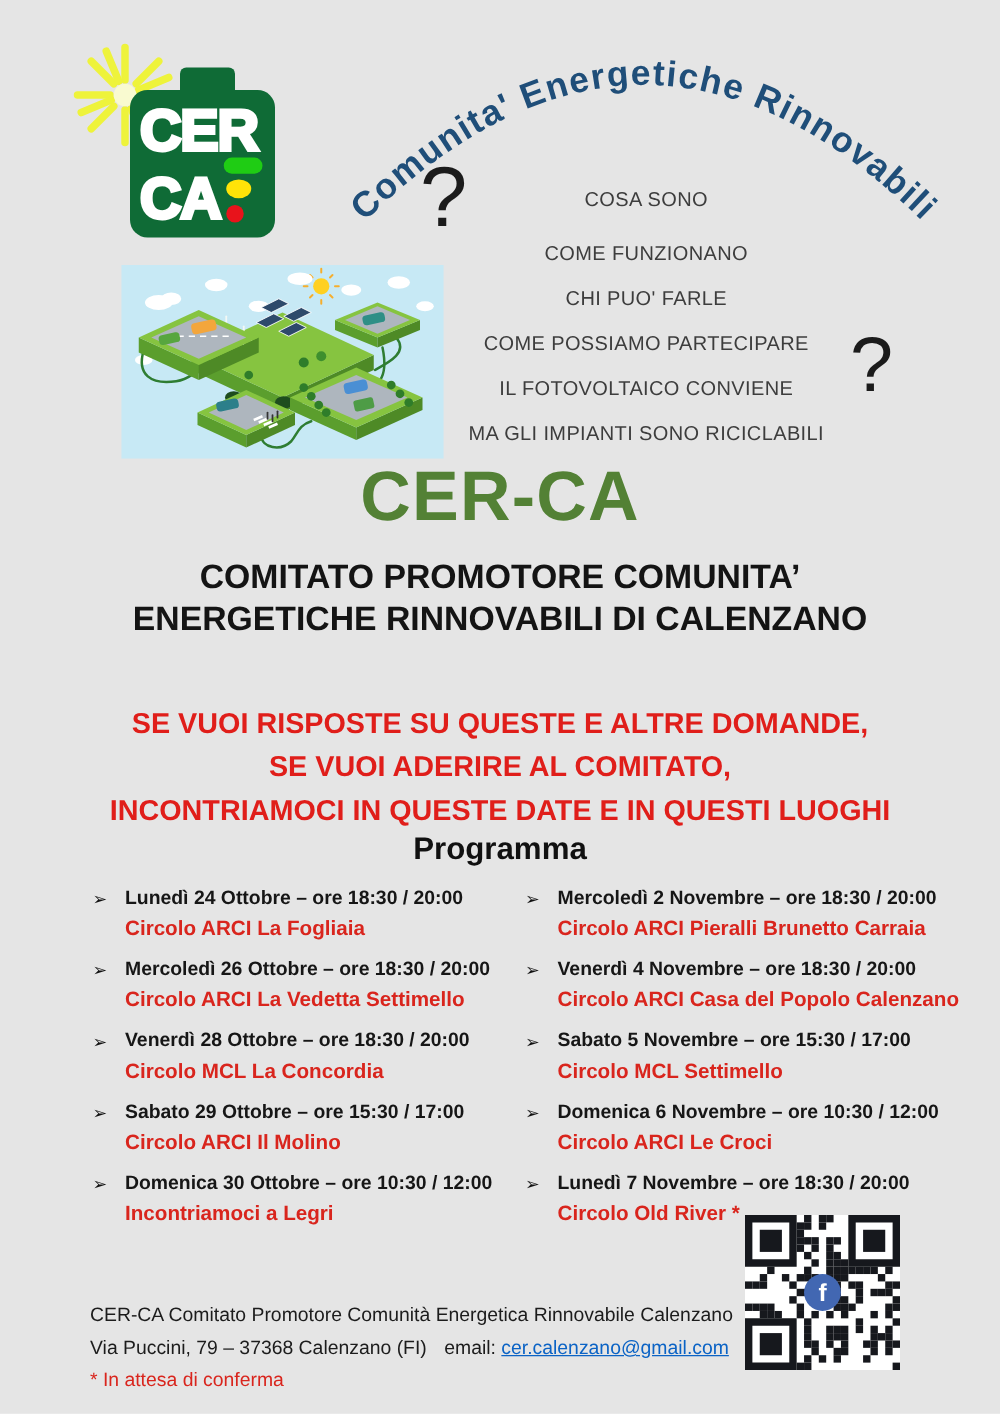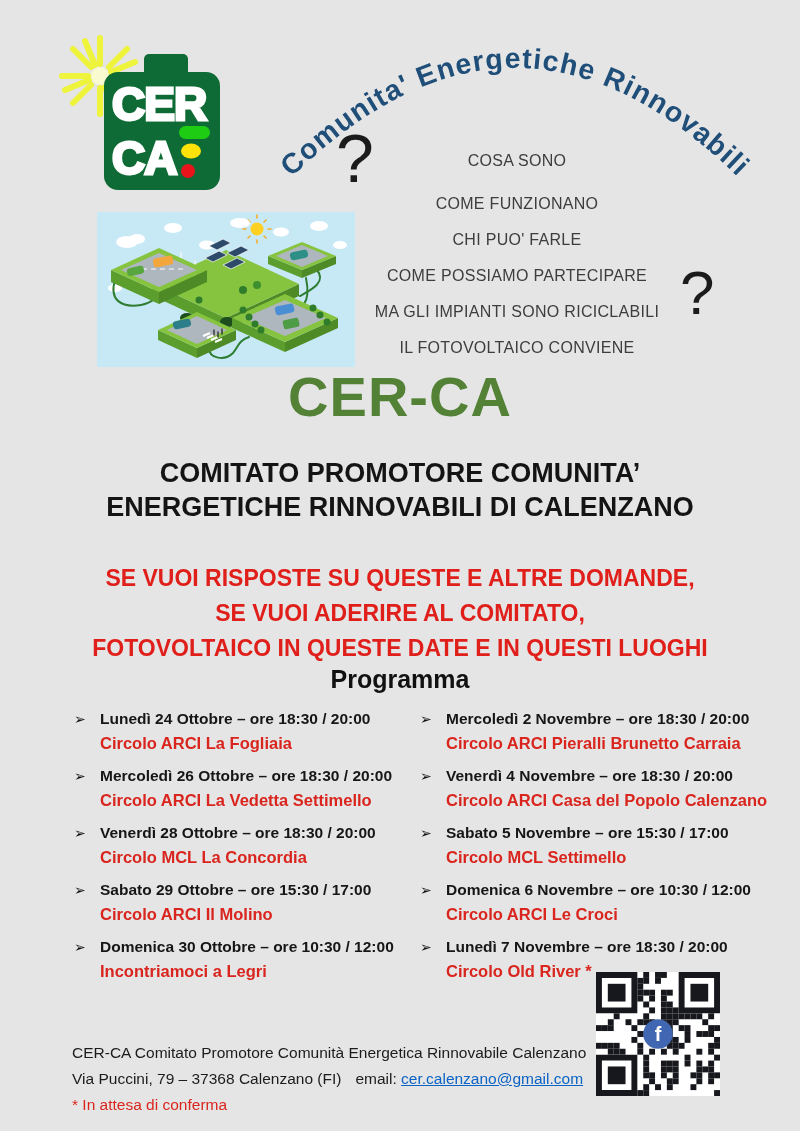--- a/index.html
+++ b/index.html
@@ -13,21 +13,21 @@
   .qmark { position:absolute; font-weight:400; color:#1b1b1b; line-height:1; }
   .qmark.q-left  { left:336px; top:124px; font-size:68px; }
   .qmark.q-right { left:680px; top:262px; font-size:62px; }
   .questions { position:absolute; left:388px; top:143px; width:258px; }
   .question { height:36px; display:flex; align-items:center; justify-content:center;
               font-size:16px; color:#3d3d3d; letter-spacing:.3px; white-space:nowrap; }
   .question:first-child { margin-bottom:7px; }
 
   
   .page-title { top:364px; font-size:56px; font-weight:bold; color:#538135; letter-spacing:1px; }
-  .heading { top:456px; font-size:27px; font-weight:bold; color:#141414; line-height:34px; }
+  .heading { top:444px; font-size:27px; font-weight:bold; color:#141414; line-height:34px; }
   .red-block { top:561px; font-size:23px; font-weight:bold; color:#E01E1A; line-height:35px; }
   .program-title { top:665px; font-size:25px; font-weight:bold; color:#111; }
 
   
   .program { position:absolute; left:74px; top:708px; width:706px;
              display:grid; grid-template-columns:346px 1fr; }
   .program-item { display:flex; margin-bottom:10px; }
   .bullet { width:26px; font-size:14px; color:#111; padding-top:3px; flex:none; }
   .program-date { font-size:15.5px; font-weight:bold; color:#161616; line-height:22px; white-space:nowrap; }
   .program-venue { font-size:16.5px; font-weight:bold; color:#D9251D; line-height:23px; margin-top:2px; white-space:nowrap; }
@@ -83,22 +83,22 @@
   </svg>
 
   <div class="qmark q-left">?</div>
   <div class="qmark q-right">?</div>
 
   <div class="questions">
     <div class="question">COSA SONO</div>
     <div class="question">COME FUNZIONANO</div>
     <div class="question">CHI PUO' FARLE</div>
     <div class="question">COME POSSIAMO PARTECIPARE</div>
+    <div class="question">IL FOTOVOLTAICO CONVIENE</div>
     <div class="question">MA GLI IMPIANTI SONO RICICLABILI</div>
-    <div class="question">IL FOTOVOLTAICO CONVIENE</div>
   </div>
 
   <svg class="abs" style="left:97px; top:212px;" width="258" height="155" viewBox="0 0 258 155">
     <rect width="258" height="155" fill="#C7E9F5"></rect>
     <g>
       <circle cx="160" cy="17" r="6.5" fill="#FFD021"></circle>
       <g stroke="#F6AE2D" stroke-width="1.6" stroke-linecap="round">
         <line x1="160" y1="6" x2="160" y2="3"></line>
           <line x1="160" y1="28" x2="160" y2="31"></line>
         <line x1="149" y1="17" x2="146" y2="17"></line>
@@ -221,21 +221,21 @@
   <div class="center page-title">CER-CA</div>
 
   <div class="center heading">
     <div>COMITATO PROMOTORE COMUNITA’</div>
     <div>ENERGETICHE RINNOVABILI DI CALENZANO</div>
   </div>
 
   <div class="center red-block">
     <div>SE VUOI RISPOSTE SU QUESTE E ALTRE DOMANDE,</div>
     <div>SE VUOI ADERIRE AL COMITATO,</div>
-    <div>FOTOVOLTAICO IN QUESTE DATE E IN QUESTI LUOGHI</div>
+    <div>INCONTRIAMOCI IN QUESTE DATE E IN QUESTI LUOGHI</div>
   </div>
 
   <div class="center program-title">Programma</div>
 
   <div class="program">
     <div>
       <div class="program-item">
         <span class="bullet">➢</span>
         <div>
             <div class="program-date">Lunedì 24 Ottobre – ore 18:30 / 20:00</div>

